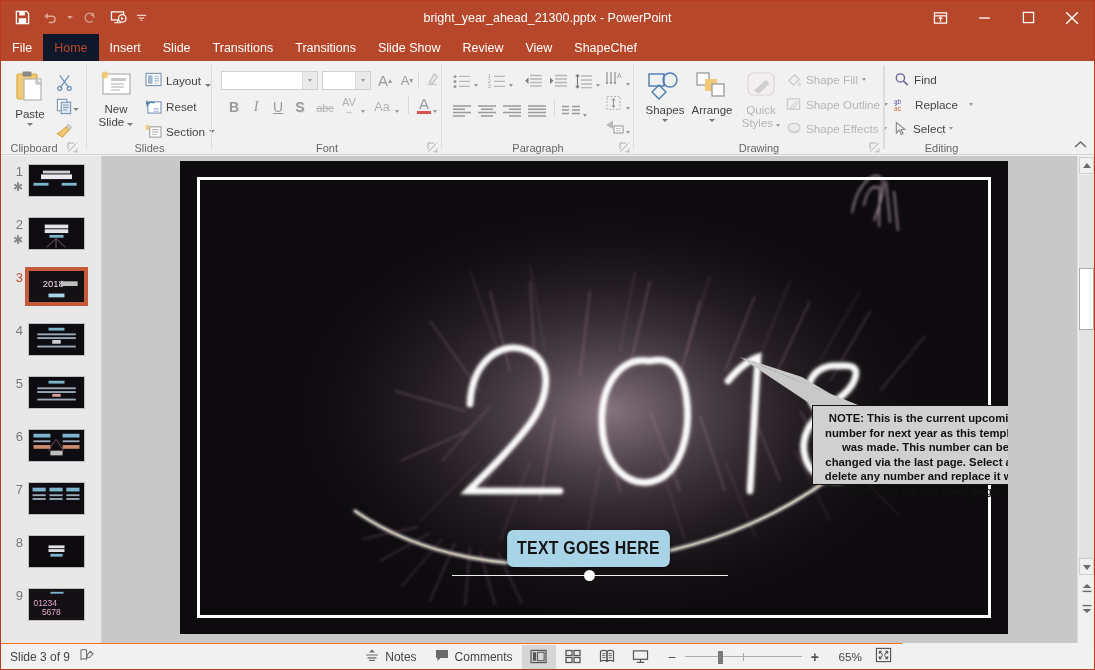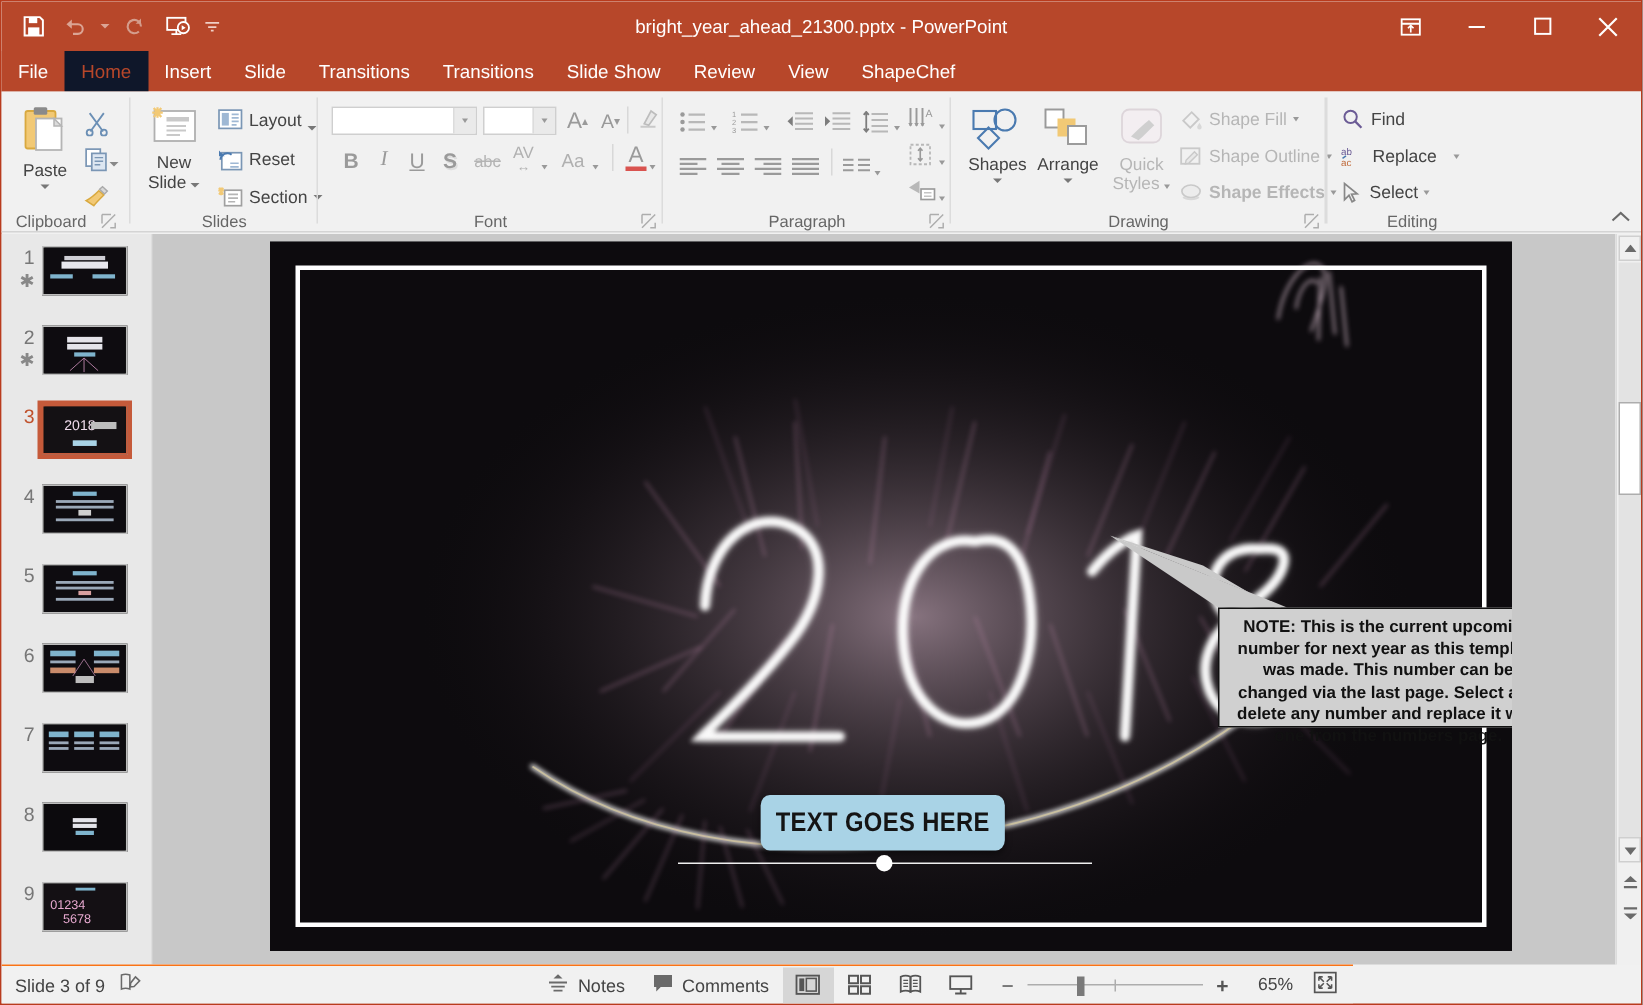--- a/index.html
+++ b/index.html
@@ -494,21 +494,21 @@
         <span class="caretsm"></span>
       </div>
       <div class="smallrow dis" style="left:152px; top:36px;">
         <svg width="16" height="15" viewBox="0 0 17 16">
             <rect x="1.5" y="2" width="13" height="11" fill="none" stroke="#c9c9c9" stroke-width="1.3"></rect>
             <path d="M5 10.5 11 4.5l2 2-6 6-2.5.6z" fill="#e8e8e8" stroke="#c9c9c9" stroke-width="1"></path>
           </svg>
         <span>Shape Outline</span>
         <span class="caretsm"></span>
       </div>
-      <div class="smallrow dis" style="left:152px; top:60px;font-weight:bold;">
+      <div class="smallrow dis" style="left:152px; top:60px;">
         <svg width="16" height="15" viewBox="0 0 17 16">
             <ellipse cx="8.5" cy="7" rx="6.5" ry="4.5" fill="#ececec" stroke="#c9c9c9" stroke-width="1.2"></ellipse>
             <path d="M3 11c2 2 9 2 11 0" fill="none" stroke="#d8d8d8" stroke-width="1.5"></path>
           </svg>
         <span>Shape Effects</span>
         <span class="caretsm"></span>
       </div>
       <div class="glabel" style="left:0; width:250px;">Drawing</div>
       <div class="dlg">
         <svg width="11" height="11" viewBox="0 0 11 11">

